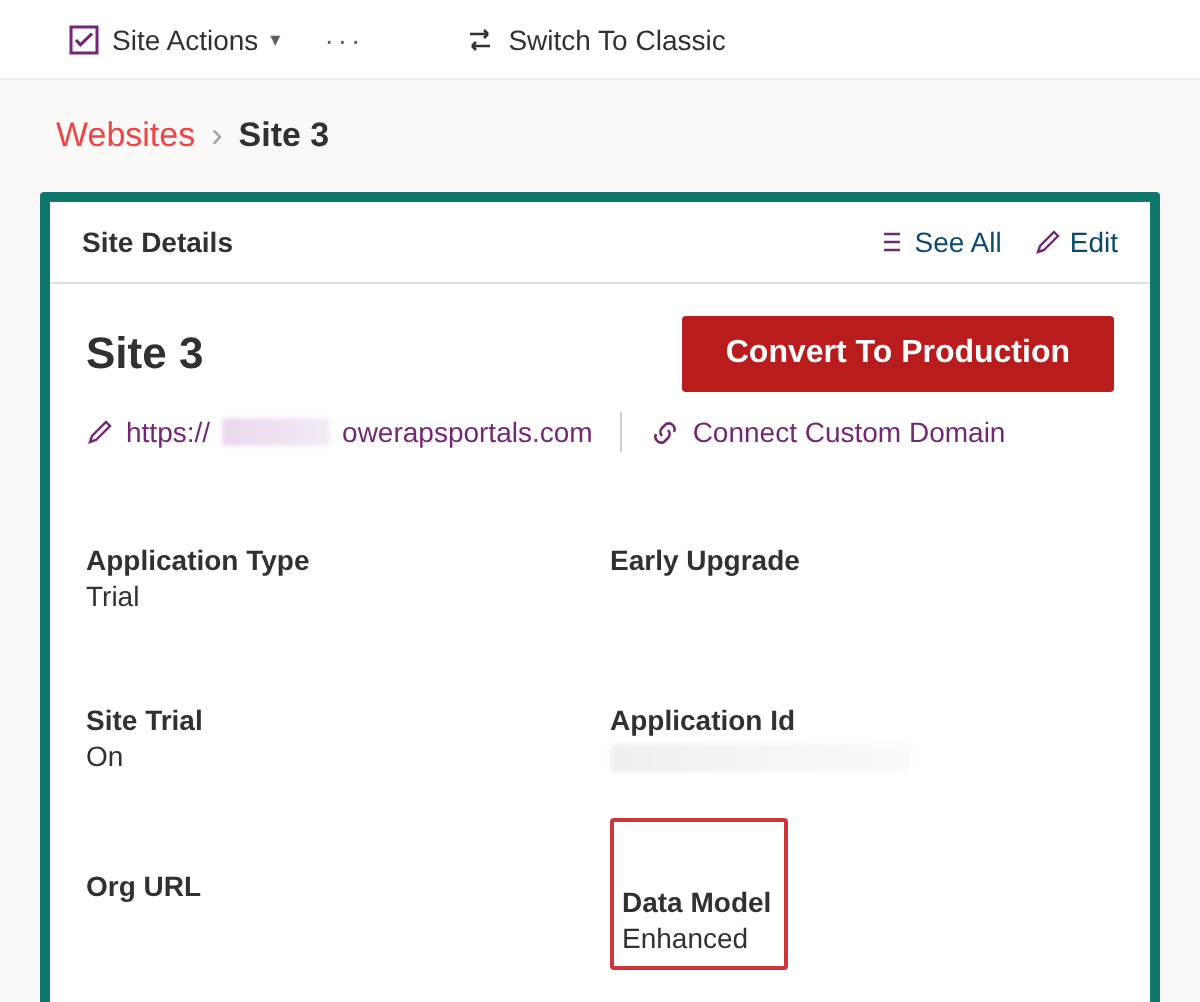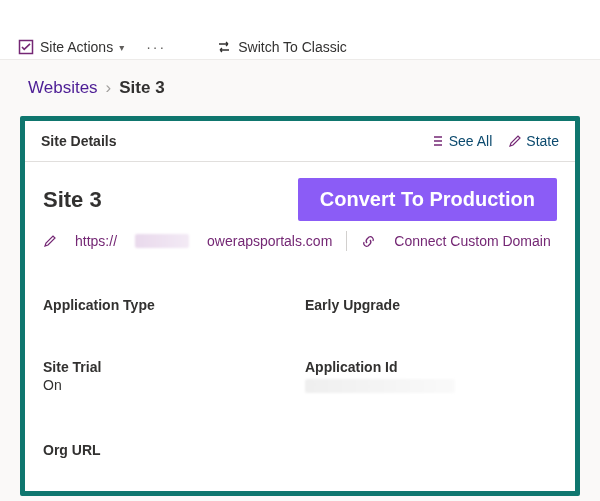--- a/index.html
+++ b/index.html
@@ -7,23 +7,23 @@
     font-family: "Segoe UI", -apple-system, BlinkMacSystemFont, sans-serif;
     font-size: 14px;
     color: #323130;
     background: #faf9f8;
     width: 600px;
     height: 501px;
     overflow: hidden;
   }
   .top-bar {
     display: flex;
-    align-items: flex-end;
-    height: 60px;
-    padding: 0 12px;
+    align-items: center;
+    height: 40px;
+    padding: 0 28px;
     background: #fff;
     border-bottom: 1px solid #edebe9;
     gap: 10px;
   }
   .top-item {
     display: flex;
     align-items: center;
     gap: 6px;
     padding: 4px 6px;
     cursor: pointer;
@@ -32,21 +32,21 @@
   .icon { display: inline-flex; align-items: center; justify-content: center; }
   .purple { color: #742774; }
   .chev { font-size: 10px; color: #605e5c; }
   .breadcrumb {
     display: flex;
     align-items: center;
     gap: 8px;
     padding: 18px 20px 10px 28px;
     font-size: 17px;
   }
-  .breadcrumb a { color: #4c1d95; text-decoration: none; cursor: pointer; }
+  .breadcrumb a { color: #ef4444; text-decoration: none; cursor: pointer; }
   .breadcrumb .sep { color: #a19f9d; }
   .breadcrumb .current { color: #323130; font-weight: 600; }
   .card {
     margin: 8px 20px 0 20px;
     background: #fff;
     border: 5px solid #0f766e;
     border-radius: 2px;
     min-height: 380px;
   }
   .card-head {
@@ -59,30 +59,30 @@
   .card-head .title { font-weight: 600; font-size: 14px; }
   .card-head .actions { display: flex; gap: 16px; }
   .link-action {
     display: inline-flex; align-items: center; gap: 4px;
     color: #0c4a6e; cursor: pointer; font-size: 14px;
   }
   .card-body { padding: 16px 18px 18px 18px; }
   .row1 { display: flex; justify-content: space-between; align-items: center; margin-bottom: 10px; }
   .site-name { font-size: 22px; font-weight: 600; }
   .convert-btn {
-    background: #8b5cf6; color: #fff; border: none;
-    padding: 10px 22px; font-size: 20px; font-weight: 600;
+    background: #b91c1c; color: #fff; border: none;
+    padding: 10px 22px; font-size: 16px; font-weight: 600;
     cursor: pointer; border-radius: 2px;
   }
   .url-row {
     display: flex; align-items: center; gap: 10px;
     margin: 6px 0 18px 0;
   }
   .url-link {
-    display: inline-flex; align-items: center; gap: 18px;
+    display: inline-flex; align-items: center; gap: 6px;
     color: #742774; font-size: 14px; cursor: pointer;
   }
   .url-link .blur {
     display:inline-block; width:54px; height:14px;
     background: linear-gradient(90deg,#e9d9ec,#f3eaf5);
     border-radius:2px; filter: blur(1px);
   }
   .vdiv { width:1px; height:20px; background:#d2d0ce; margin:0 4px; }
   .grid2 {
     display: grid;
@@ -164,21 +164,21 @@
             </svg>
         </span>
         <span>See All</span>
       </span>
       <span class="link-action">
         <span class="icon">
           <svg width="14" height="14" viewBox="0 0 14 14" fill="none" stroke="#742774" stroke-width="1.2">
               <path d="M2 12 l1-3 7-7 2 2 -7 7 -3 1z"></path>
             </svg>
         </span>
-        <span>State</span>
+        <span>Edit</span>
       </span>
     </div>
   </div>
 
   <div class="card-body">
     <div class="row1">
       <div class="site-name">Site 3</div>
       <button class="convert-btn">Convert To Production</button>
     </div>
 
@@ -201,30 +201,35 @@
               <path d="M9 6a3 3 0 0 1 0 4l-2 2a3 3 0 0 1-4-4"></path>
             </svg>
         </span>
         <span>Connect Custom Domain</span>
       </span>
     </div>
 
     <div class="grid2">
       <div>
         <div class="field-label">Application Type</div>
+        <div class="field-value">Trial</div>
       </div>
       <div>
         <div class="field-label">Early Upgrade</div>
       </div>
       <div>
         <div class="field-label">Site Trial</div>
         <div class="field-value">On</div>
       </div>
       <div>
         <div class="field-label">Application Id</div>
         <span class="value-blur"></span>
       </div>
       <div>
         <div class="field-label">Org URL</div>
       </div>
+      <div class="highlight-box">
+        <div class="field-label">Data Model</div>
+        <div class="field-value">Enhanced</div>
+      </div>
     </div>
   </div>
 </div>
 
 </body></html>

